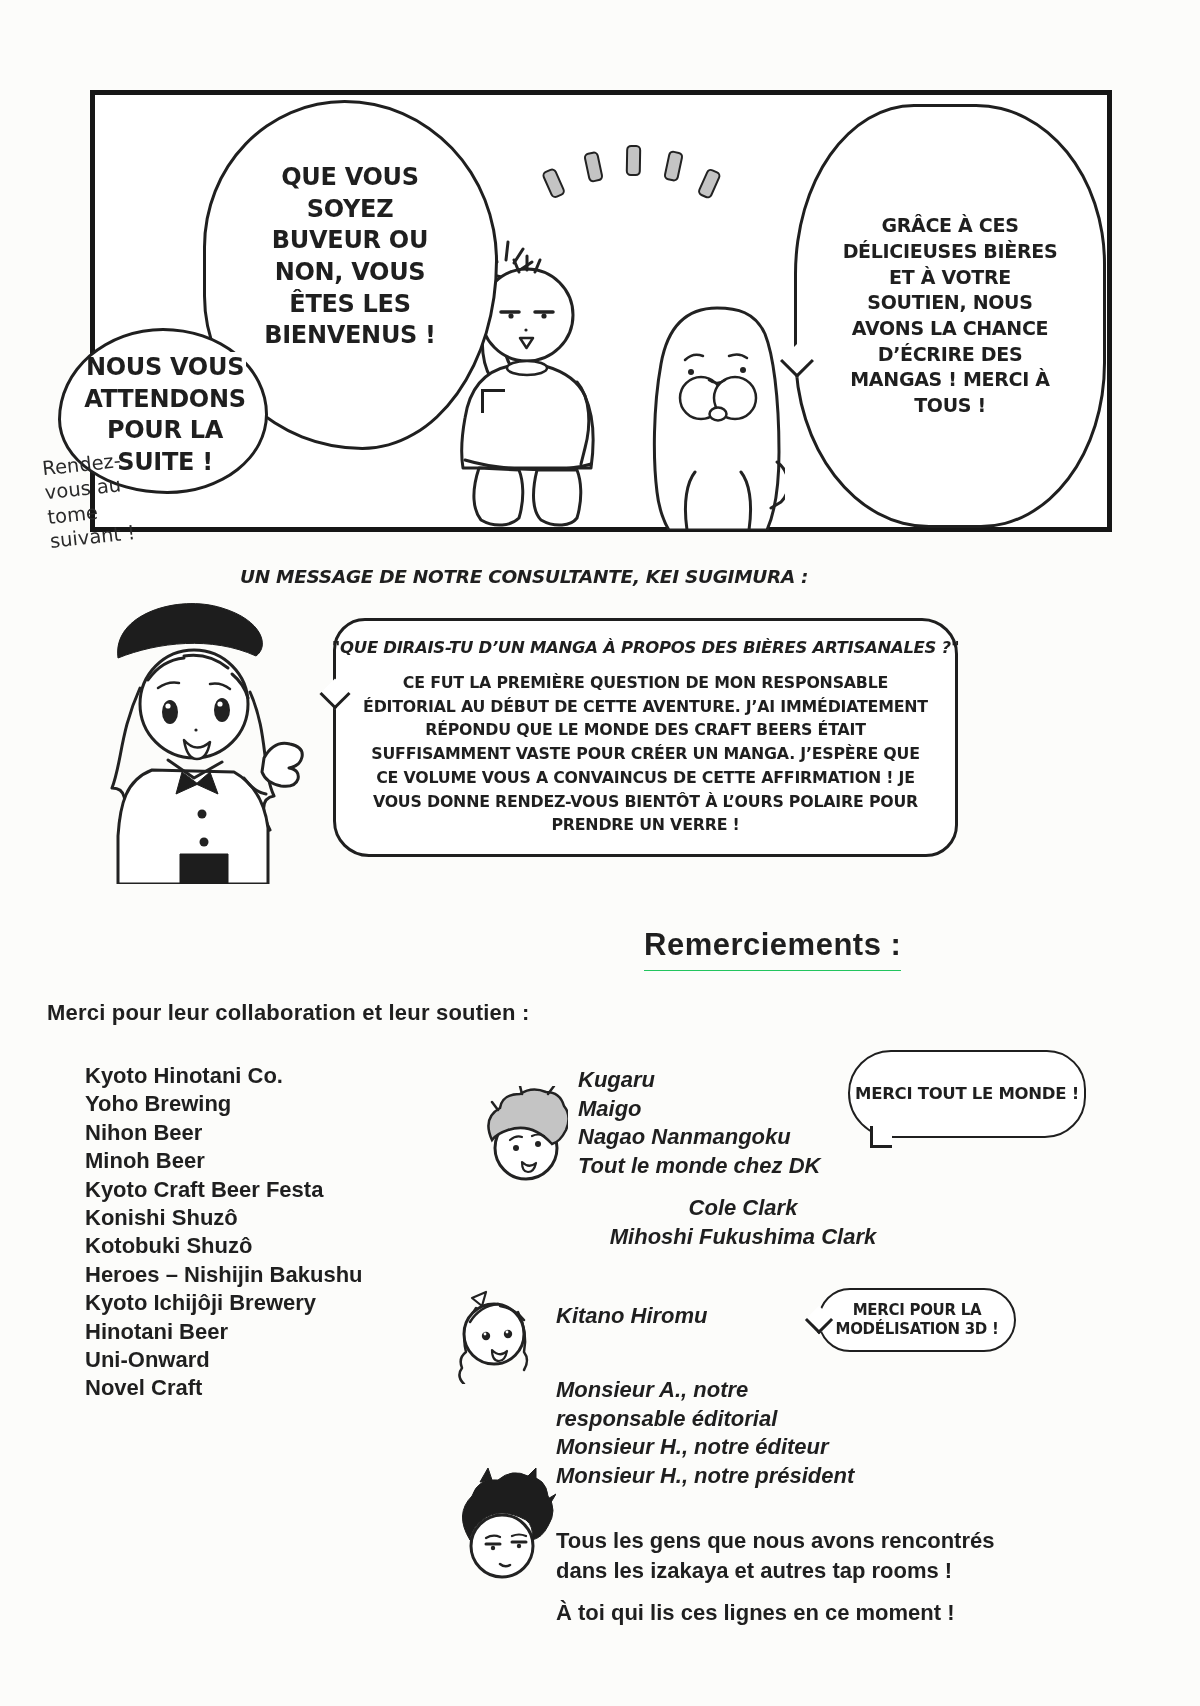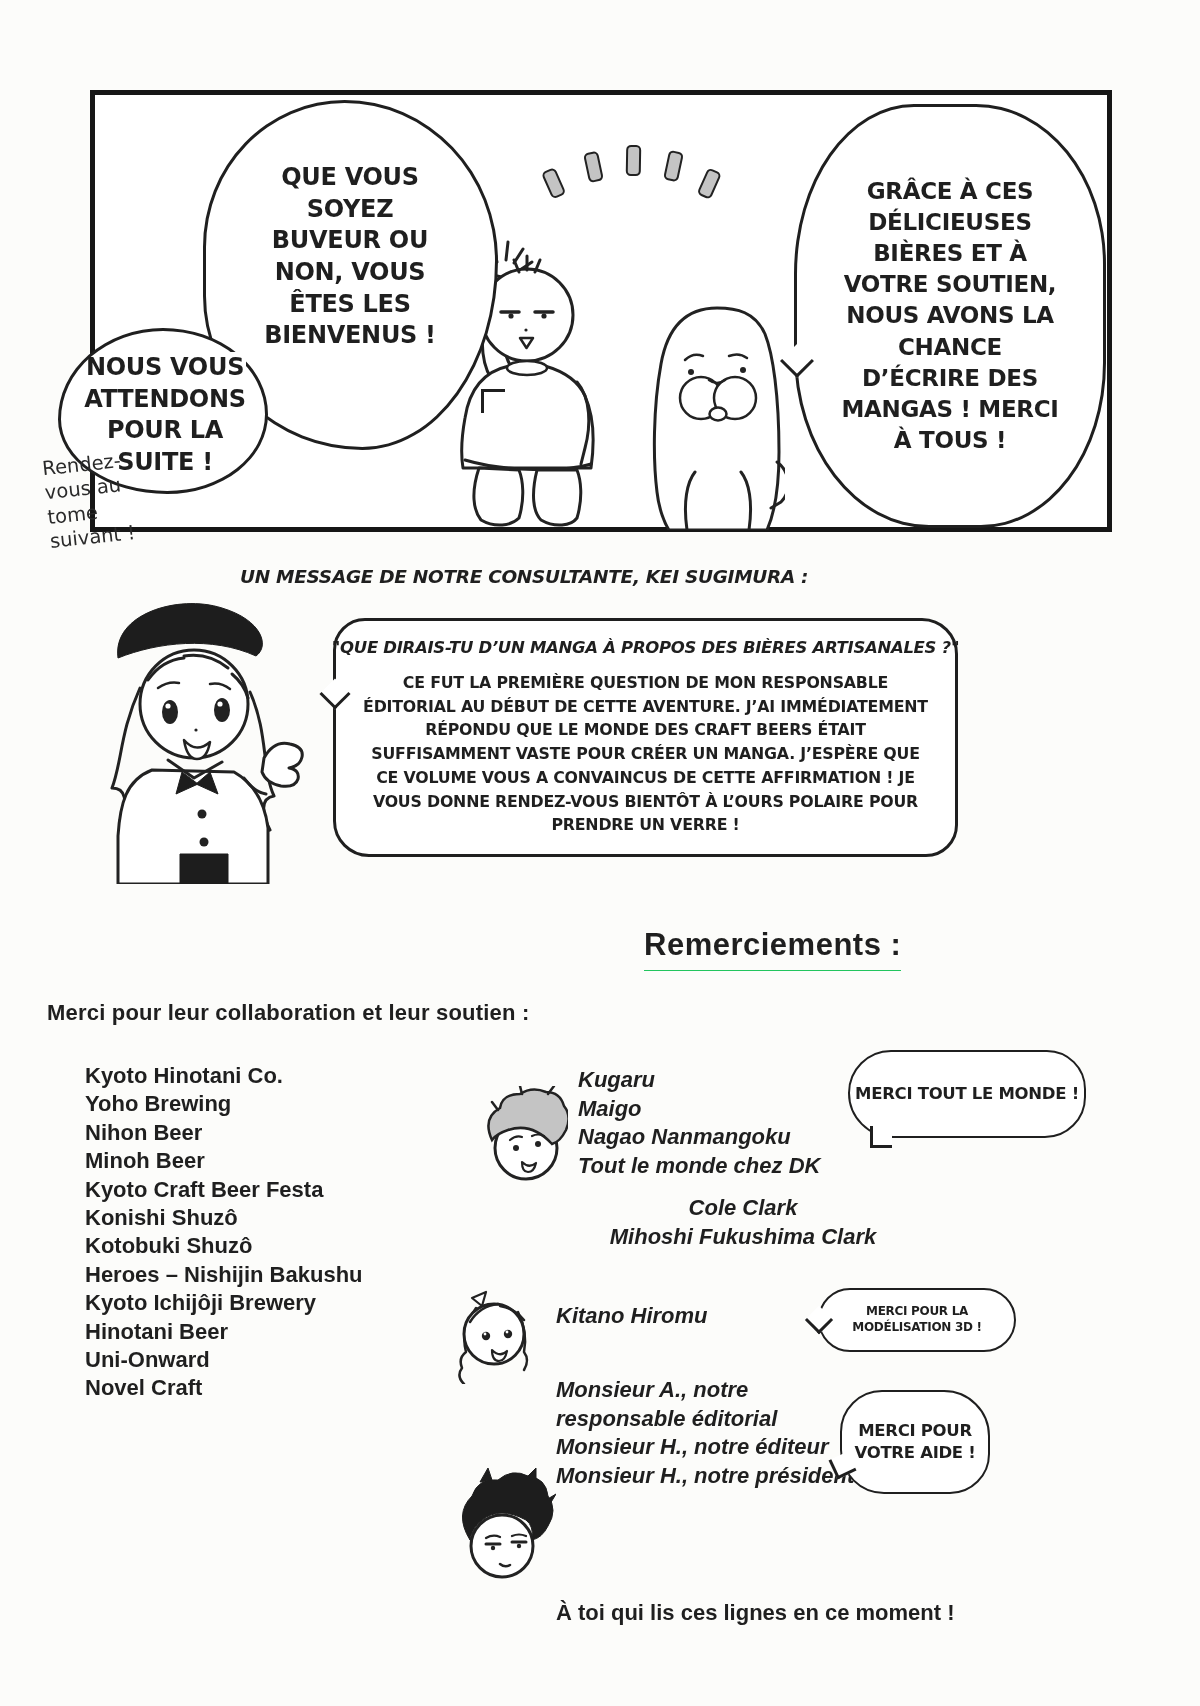--- a/index.html
+++ b/index.html
@@ -21,21 +21,21 @@
            border-radius:48% 52% 46% 54% / 42% 46% 54% 44%;}
   .bubbleA .tail{right:-10px;bottom:34px;transform:rotate(90deg);}
   .bubbleB{left:58px;top:328px;width:210px;height:166px;
            border-radius:50% 50% 48% 52% / 55% 52% 48% 45%;}
   .patchAB{left:202px;top:352px;width:44px;height:86px;background:#fff;z-index:3;}
   .textA{left:255px;top:162px;width:190px;font-size:24px;line-height:1.32;z-index:4;}
   .textB{left:80px;top:352px;width:170px;font-size:24px;line-height:1.32;z-index:4;}
   .bubbleR{left:794px;top:104px;width:312px;height:424px;
            border-radius:120px 130px 125px 135px / 170px 160px 165px 175px;}
   .bubbleR .tail{left:-12px;top:242px;transform:rotate(-45deg);}
-  .bubbleR .txt{width:220px;font-size:23px;line-height:1.35;}
+  .bubbleR .txt{width:220px;font-size:19px;line-height:1.35;}
   .note{left:46px;top:452px;width:98px;font-size:19.5px;line-height:1.25;
         transform:rotate(-6deg);z-index:5;font-family:"DejaVu Sans",sans-serif;color:#2a2a2a;}
   
   .msg-header{left:240px;top:566px;width:720px;text-align:left;font-size:18.5px;
               font-style:italic;white-space:nowrap;}
   .girl{left:82px;top:592px;z-index:1;}
   .msg-bubble{left:333px;top:618px;width:625px;height:239px;border-width:3px;
               border-radius:32px 36px 32px 36px;flex-direction:column;padding:0 28px;}
   .msg-bubble .tail{left:-12px;top:62px;transform:rotate(-45deg);width:19px;height:19px;}
   .msg-quote{font-size:16.5px;font-style:italic;white-space:nowrap;margin-bottom:14px;}
@@ -54,21 +54,21 @@
   .p1{left:556px;top:1526px;}
   .p2{left:556px;top:1598px;}
   .cbubble{border-width:2.5px;}
   .cbubble .txt{font-size:16.5px;line-height:1.35;}
   .b1{left:848px;top:1050px;width:238px;height:88px;border-radius:44px 40px 42px 46px;}
   .b1 .tail{left:20px;bottom:-12px;width:19px;height:19px;}
   .b2{left:886px;top:1168px;width:192px;height:96px;border-radius:48% 52% 50% 50%/52% 48% 50% 50%;}
   .b2 .tail{left:14px;bottom:-12px;width:19px;height:19px;}
   .b3{left:818px;top:1288px;width:198px;height:64px;border-radius:32px;}
   .b3 .tail{left:-11px;top:20px;transform:rotate(-45deg);width:17px;height:17px;}
-  .b3 .txt{font-size:12px;line-height:1.3;}
+  .b3 .txt{font-size:15px;line-height:1.3;}
   .b4{left:840px;top:1390px;width:150px;height:104px;border-radius:42px 46px 40px 44px;}
   .b4 .tail{left:-10px;bottom:16px;transform:rotate(-25deg);width:18px;height:18px;}
   svg .ln{fill:none;stroke:#222;stroke-width:3;stroke-linecap:round;stroke-linejoin:round;}
   svg .fw{fill:#fff;stroke:#222;stroke-width:3;stroke-linejoin:round;}
   svg .fb{fill:#1d1d1d;stroke:#1d1d1d;stroke-width:1;}
   svg .fg{fill:#c4c4c4;stroke:#222;stroke-width:2;}
 </style>
 </head>
 <body>
 
@@ -238,20 +238,17 @@
     <path class="ln" d="M34 72 q7 -4 14 -1 M60 70 q7 -3 14 0" style="stroke-width:2.2"></path>
     <circle cx="41" cy="82" r="2.2" fill="#222"></circle>
     <circle cx="67" cy="80" r="2.2" fill="#222"></circle>
     <path class="ln" d="M48 98 q5 4 10 1" style="stroke-width:2.5"></path>
   </svg>
   <div class="abs names g4">
     <div>Monsieur A., notre responsable éditorial</div>
     <div>Monsieur H., notre éditeur</div>
     <div>Monsieur H., notre président</div>
   </div>
-  <div class="bubble cbubble b4">
-    <span class="tail"></span>
-    <span class="comic txt">MERCI POUR VOTRE AIDE !</span>
-  </div>
-
+
+  <div class="abs closing p1">Tous les gens que nous avons rencontrés dans les izakaya et autres tap rooms !</div>
   <div class="abs closing p2">À toi qui lis ces lignes en ce moment !</div>
 
 </div>
 
 </body></html>

